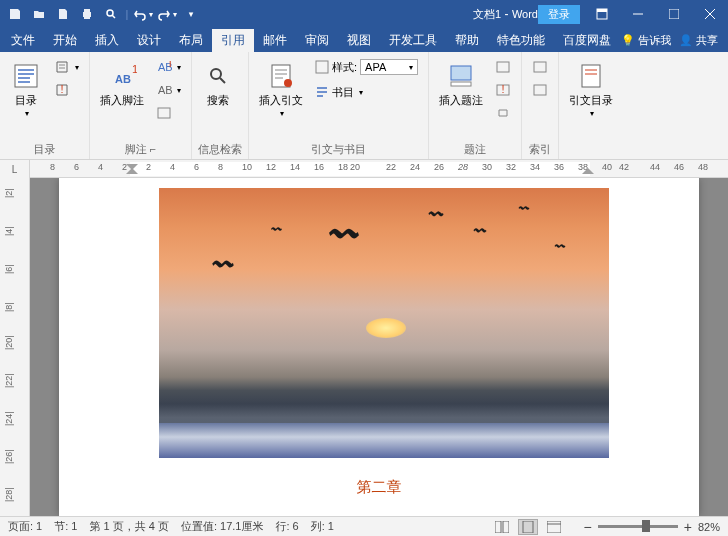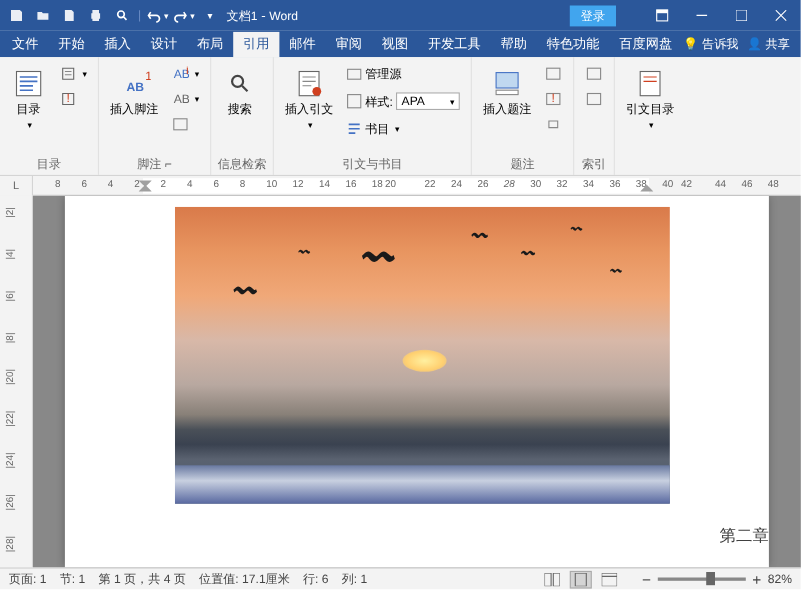--- a/index.html
+++ b/index.html
@@ -1,22 +1,22 @@
 <!DOCTYPE html>
 <html><head>
 <meta charset="utf-8">
 <style>
 *{margin:0;padding:0;box-sizing:border-box;font-family:"Microsoft YaHei","Segoe UI",sans-serif;font-size:11px;user-select:none}
 body{width:728px;height:536px;background:#fff;overflow:hidden;position:relative}
 .titlebar{height:28px;background:#2b579a;display:flex;align-items:center;color:#fff}
 .qat{display:flex;gap:2px;padding:0 4px}
 .qat-btn{width:22px;height:22px;display:flex;align-items:center;justify-content:center;color:#fff;cursor:pointer}
-.title-center{flex:1;text-align:left;font-size:12px}
+.title-center{flex:1;text-align:right;font-size:12px}
 .title-right{display:flex;align-items:center}
-.login-btn{background:#41a5ee;padding:2px 10px;font-size:11px;margin-right:24px;cursor:pointer}
+.login-btn{background:#41a5ee;padding:2px 10px;font-size:11px;margin-right:4px;cursor:pointer}
 .win-btn{width:36px;height:28px;display:flex;align-items:center;justify-content:center;cursor:pointer}
 .menubar{height:24px;background:#2b579a;display:flex;align-items:center;color:#fff;padding:0 2px}
 .menu-tab{padding:3px 9px;cursor:pointer;font-size:12px}
 .menu-tab.active{background:#f3f3f3;color:#2b579a}
 .menu-right{margin-left:auto;display:flex;align-items:center;gap:8px;padding-right:8px}
 .ribbon{height:108px;background:#f3f3f3;border-bottom:1px solid #d4d4d4;display:flex}
 .rgroup{border-right:1px solid #e1e1e1;display:flex;flex-direction:column;padding:4px 6px 0}
 .rgroup-body{flex:1;display:flex;align-items:flex-start;gap:4px}
 .rgroup-label{text-align:center;font-size:11px;color:#666;padding:2px 0}
 .rbtn-lg{display:flex;flex-direction:column;align-items:center;gap:2px;padding:4px;cursor:pointer;min-width:40px}
@@ -34,21 +34,21 @@
 .doc-area{display:flex;height:338px;background:#a0a0a0}
 .vruler{width:30px;background:#f3f3f3;border-right:1px solid #d4d4d4;position:relative;overflow:hidden}
 .vtick{position:absolute;font-size:9px;color:#666;left:4px;transform:rotate(-90deg);transform-origin:left top}
 .canvas{flex:1;background:#888;position:relative;overflow:hidden;display:flex;justify-content:center}
 .page{background:#fff;width:640px;height:100%;position:relative;box-shadow:0 0 8px rgba(0,0,0,.3)}
 .img-box{position:absolute;left:100px;top:10px;width:450px;height:270px;overflow:hidden}
 .sky{position:absolute;inset:0;background:linear-gradient(to bottom,#d97a4a 0%,#e89560 15%,#f0a878 30%,#d8b8a8 45%,#b8a8a0 60%,#888078 70%,#4a5058 75%,#3a4250 80%,#5a6270 85%,#4a5a70 100%)}
 .sun{position:absolute;left:46%;top:48%;width:40px;height:20px;background:radial-gradient(ellipse,#fff0a0 0%,#ffd070 60%,transparent 100%);border-radius:50%}
 .wave{position:absolute;left:0;right:0;bottom:0;height:35px;background:linear-gradient(to bottom,#6878a0,#c8d0e0 40%,#5868a0)}
 .bird{position:absolute;color:#1a1a1a;font-weight:bold}
-.chapter{position:absolute;left:0;right:0;top:300px;text-align:right;color:#404040;font-size:15px}
+.chapter{position:absolute;left:0;right:0;top:300px;text-align:center;color:#c2410c;font-size:15px}
 .statusbar{position:absolute;left:0;right:0;bottom:0;height:20px;background:#f3f3f3;border-top:1px solid #d4d4d4;display:flex;align-items:center;padding:0 8px;font-size:11px;color:#444;gap:12px}
 .sb-right{margin-left:auto;display:flex;align-items:center;gap:6px}
 .view-btn{width:20px;height:16px;display:flex;align-items:center;justify-content:center;cursor:pointer;color:#666}
 .view-btn.active{background:#d4d4d4;border:1px solid #aaa}
 .zoom-slider{width:80px;height:3px;background:#888;position:relative}
 .zoom-thumb{position:absolute;width:8px;height:12px;background:#666;top:-5px;left:55%}
 svg{display:block}
 </style>
 </head>
 <body>
@@ -232,26 +232,20 @@
             <svg width="30" height="30" viewBox="0 0 30 30">
               <rect x="6" y="4" width="18" height="22" fill="#fff" stroke="#666"></rect>
               <path d="M9 9h12M9 13h12M9 17h8" stroke="#888"></path>
               <circle cx="22" cy="22" r="4" fill="#d04020"></circle>
             </svg>
           </div>
         <div class="lbl">插入引文</div>
           <span class="dd">▾</span>
       </div>
       <div class="rcol" style="gap:3px">
-        <div class="rbtn-sm">
-            <svg width="14" height="14">
-              <rect x="1" y="3" width="12" height="9" fill="none" stroke="#888"></rect>
-            </svg>
-            <span>管理源</span>
-          </div>
         <div class="rbtn-sm">
             <svg width="14" height="14">
               <rect x="1" y="1" width="12" height="12" fill="none" stroke="#888"></rect>
             </svg>
             <span>样式:</span>
           <div class="select-box">
               <span>APA</span>
               <span class="dd">▾</span>
             </div>
         </div>

